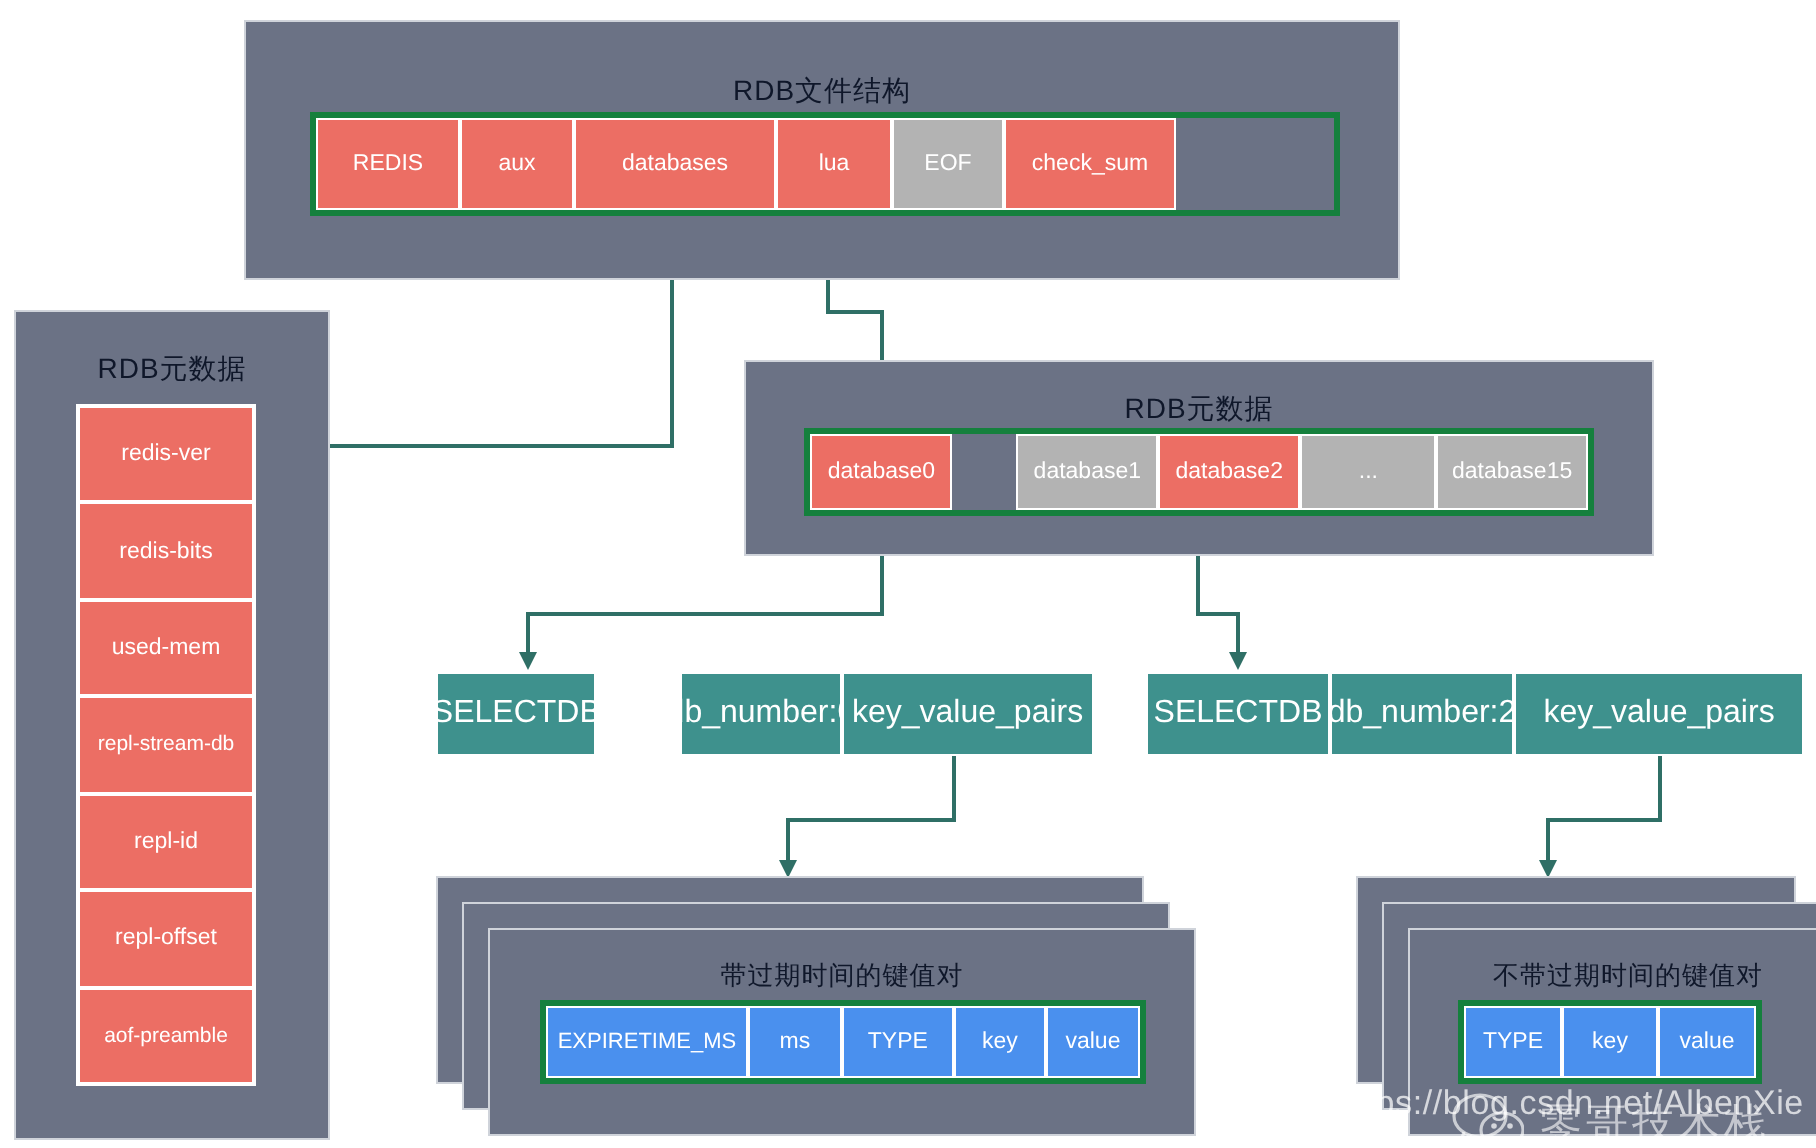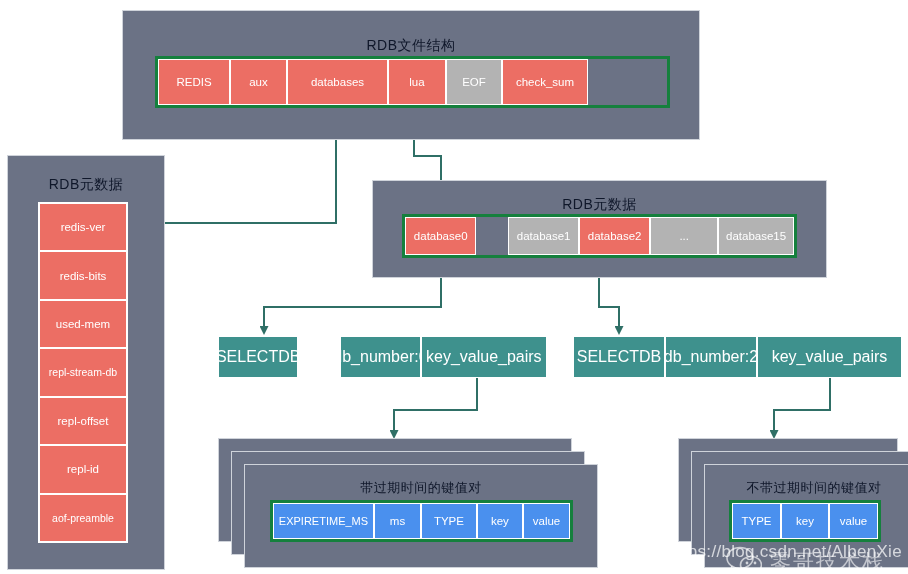--- a/index.html
+++ b/index.html
@@ -161,22 +161,22 @@
   </div>
 
   <div class="panel" style="left:7px; top:155px; width:158px; height:415px;">
     <div class="panel-title" style="top:20px;">RDB元数据</div>
   </div>
   <div class="vstrip" style="left:38px; top:202px; width:90px; height:341px;">
     <div class="cell red">redis-ver</div>
     <div class="cell red">redis-bits</div>
     <div class="cell red">used-mem</div>
     <div class="cell red" style="font-size:10.5px;">repl-stream-db</div>
+    <div class="cell red">repl-id</div>
     <div class="cell red">repl-offset</div>
-    <div class="cell red">repl-id</div>
     <div class="cell red" style="font-size:10.5px;">aof-preamble</div>
   </div>
 
   <div class="panel" style="left:372px; top:180px; width:455px; height:98px;">
     <div class="panel-title" style="top:15px;">RDB元数据</div>
   </div>
   <div class="strip" style="left:402px; top:214px; width:395px; height:44px;">
     <div class="cell red" style="width:79px;">database0</div>
     <div class="cell gray" style="width:78px;margin-left:32px;">database1</div>
     <div class="cell red" style="width:79px;">database2</div>

